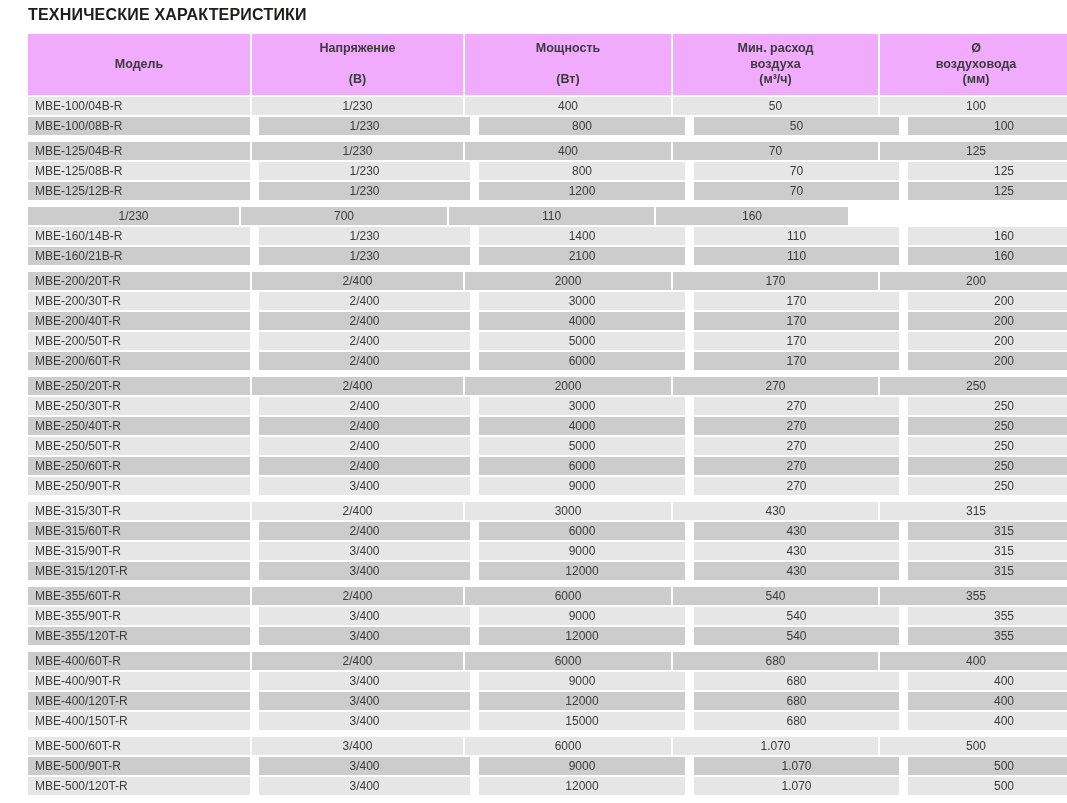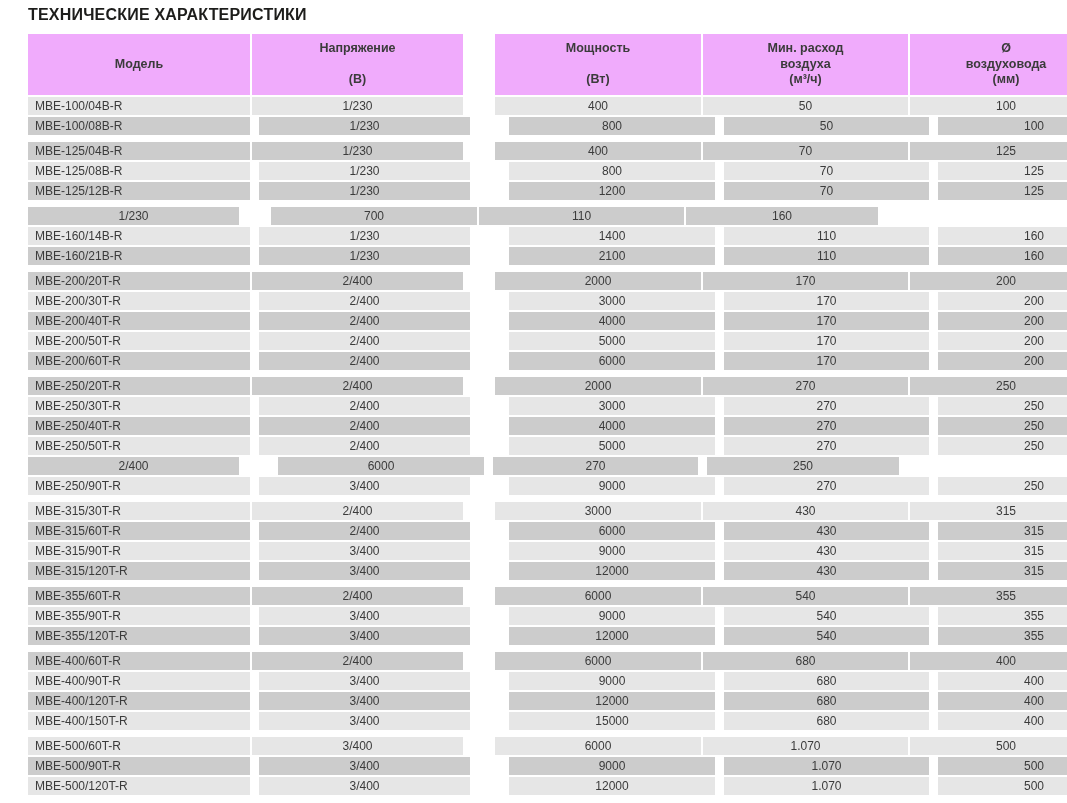--- a/index.html
+++ b/index.html
@@ -35,21 +35,21 @@
   .row + .row { margin-top: 2px; gap: 9px; }
   .cell {
     display: flex; align-items: center; justify-content: center;
     font-size: 12px; line-height: 1;
     flex: 0 0 auto;
   }
   .row.light .cell { background: #e6e6e6; }
   .row.dark  .cell { background: #cccccc; }
   .col-model    { width: 222px; text-align: center; }
   .col-voltage  { width: 211px; }
-  .col-power    { width: 206px; margin-left: 30px; }
+  .col-power    { width: 206px; }
   .col-airflow  { width: 205px; }
   .col-diameter { width: 192px; }
   .cell.col-model { justify-content: flex-start; padding-left: 7px; }
 </style>
 </head>
 <body>
 
 <main>
   <h1 class="page-title">ТЕХНИЧЕСКИЕ ХАРАКТЕРИСТИКИ</h1>
   <div class="spec-table">
@@ -198,20 +198,21 @@
             <div class="cell col-diameter">250</div>
           </div>
           <div class="row light">
             <div class="cell col-model">MBE-250/50T-R</div>
             <div class="cell col-voltage">2/400</div>
             <div class="cell col-power">5000</div>
             <div class="cell col-airflow">270</div>
             <div class="cell col-diameter">250</div>
           </div>
           <div class="row dark">
+            <div class="cell col-model">MBE-250/60T-R</div>
             <div class="cell col-voltage">2/400</div>
             <div class="cell col-power">6000</div>
             <div class="cell col-airflow">270</div>
             <div class="cell col-diameter">250</div>
           </div>
           <div class="row light">
             <div class="cell col-model">MBE-250/90T-R</div>
             <div class="cell col-voltage">3/400</div>
             <div class="cell col-power">9000</div>
             <div class="cell col-airflow">270</div>

